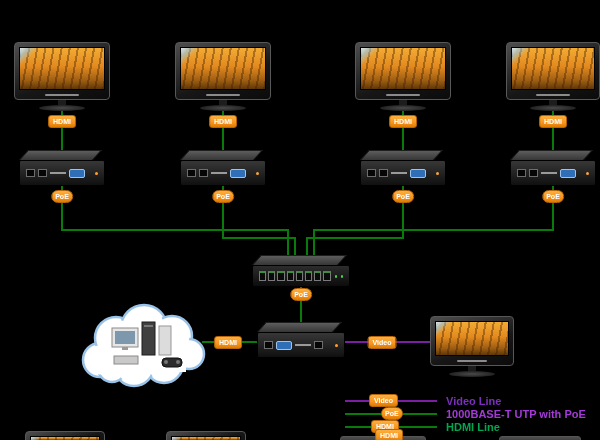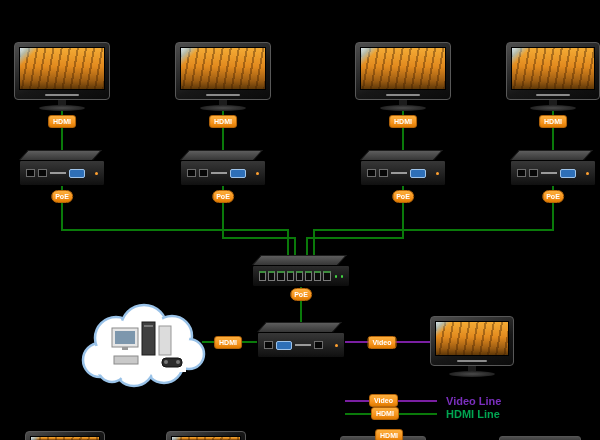--- a/index.html
+++ b/index.html
@@ -248,20 +248,25 @@
   </div>
 
   <div class="legend">
     <div class="legend-row">
       <div class="legend-line ln-purple"></div>
       <span class="badge" style="left:24px;top:0">Video</span>
       <span class="legend-label lg-video">Video Line</span>
     </div>
     <div class="legend-row">
       <div class="legend-line ln-green"></div>
+      <span class="badge round" style="left:36px;top:0">PoE</span>
+      <span class="legend-label lg-utp">1000BASE-T UTP with PoE</span>
+    </div>
+    <div class="legend-row">
+      <div class="legend-line ln-green"></div>
       <span class="badge" style="left:26px;top:0">HDMI</span>
       <span class="legend-label lg-hdmi">HDMI Line</span>
     </div>
   </div>
 
   <div class="tv" style="left:25px;top:431px;width:80px">
     <div class="tv-frame" style="height:20px">
       <div class="tv-screen"></div>
     </div>
   </div>

